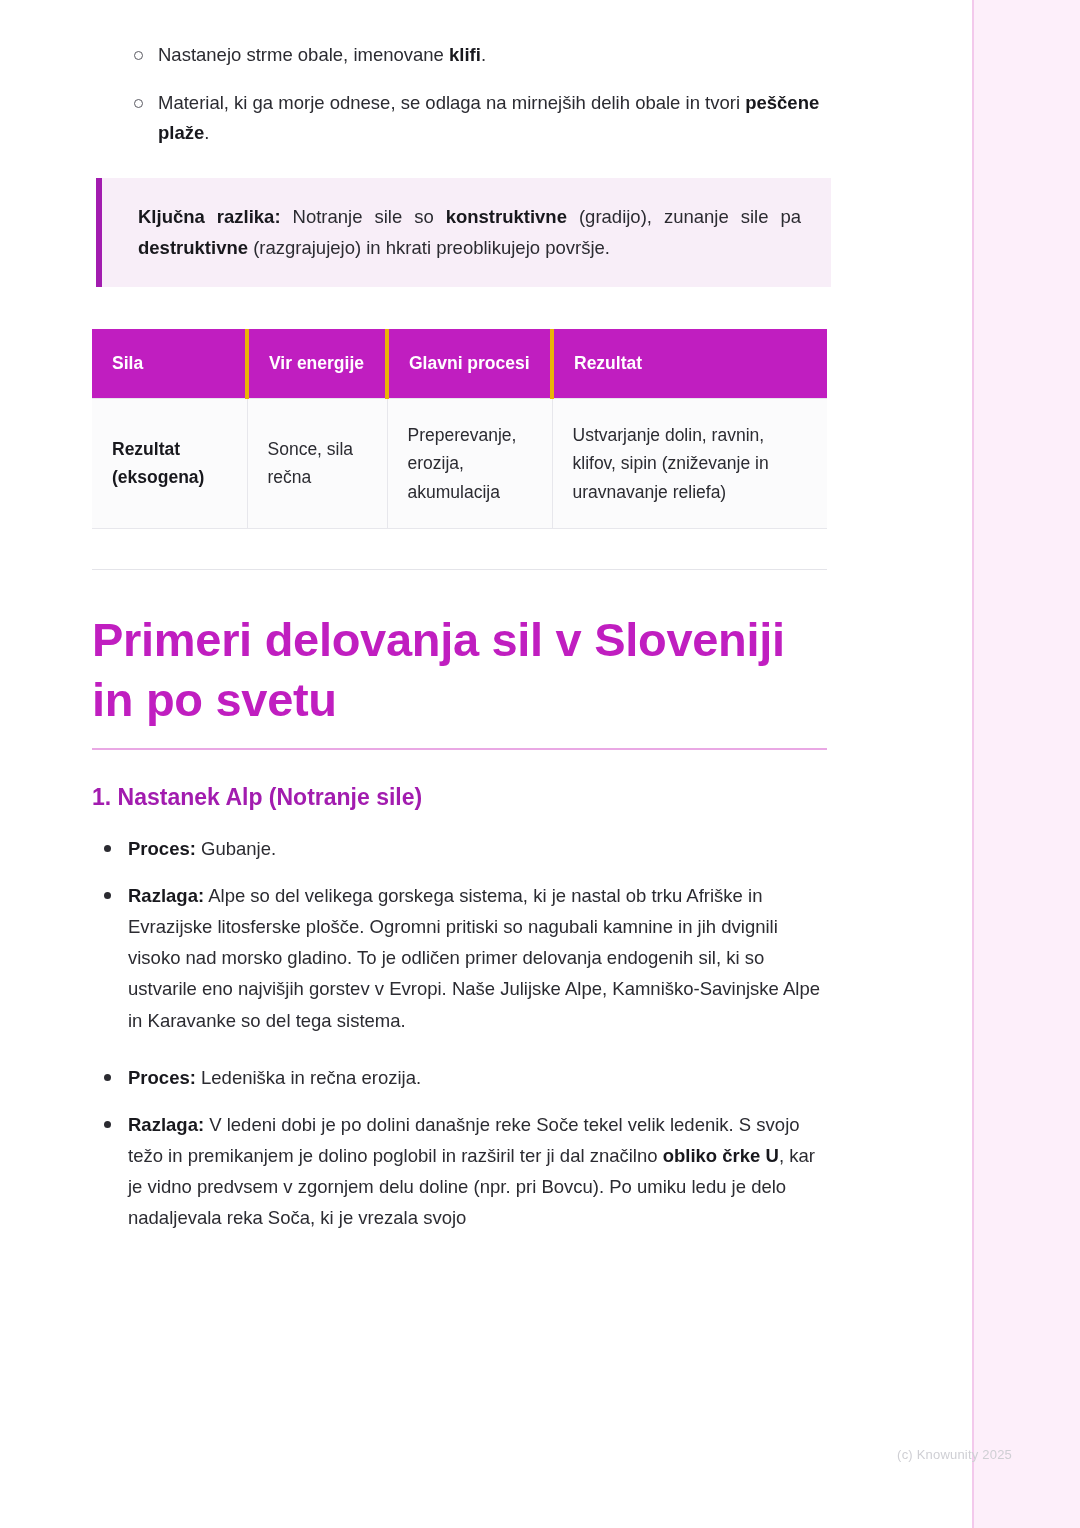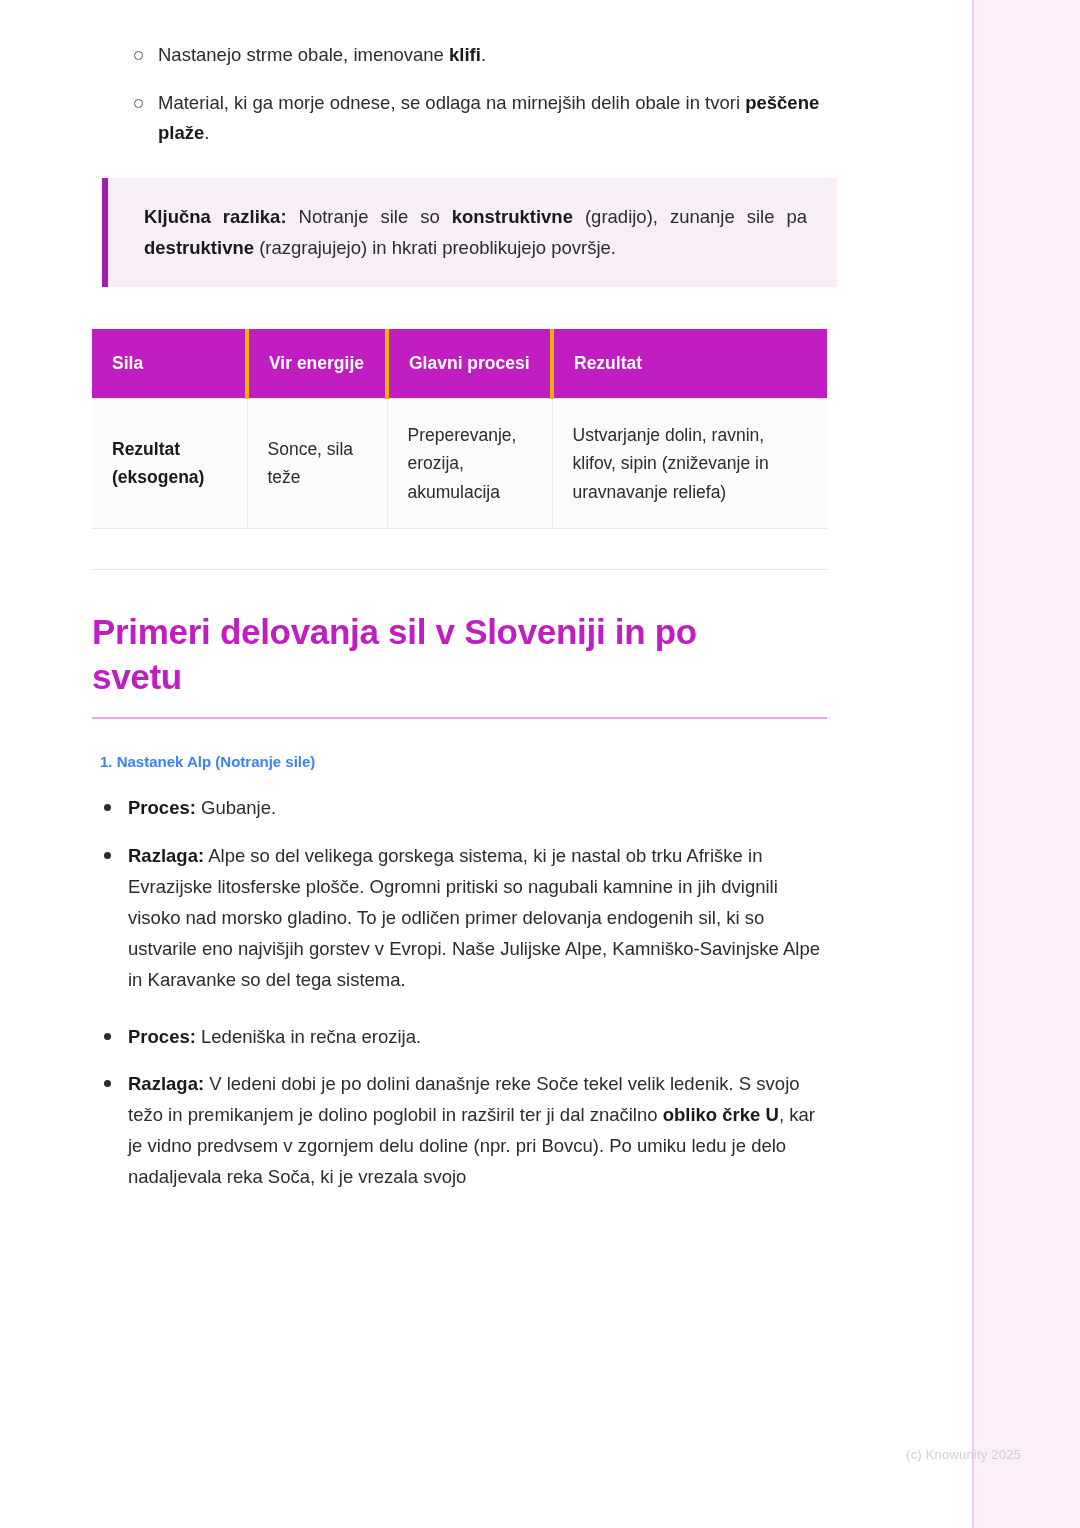--- a/index.html
+++ b/index.html
@@ -29,21 +29,21 @@
     position: absolute;
     top: 0;
     right: 0;
     width: 108px;
     height: 1528px;
     background: #fdeffa;
     border-left: 2px solid #f3c9ec;
   }
   .watermark {
     position: absolute;
-    right: 59px;
+    right: 68px;
     bottom: 66px;
     font-size: 13px;
     color: #cfcfd4;
     letter-spacing: 0.2px;
     white-space: nowrap;
   }
 
   
   ul.circle-list {
     list-style: none;
@@ -69,21 +69,21 @@
     border-radius: 50%;
     background: transparent;
   }
   b, strong { font-weight: bold; color: #18181d; text-align: center; }
 
   
   .callout {
     background: #f8eef8;
     border-left: 6px solid #a21caf;
     padding: 24px 30px 24px 36px;
-    margin: 14px 0 42px 10px;
+    margin: 14px 0 42px 4px;
     width: 735px;
   }
   .callout p {
     margin: 0;
     font-size: 18.5px;
     line-height: 1.66;
     color: #2b2b31;
     text-align: justify;
   }
 
@@ -125,40 +125,40 @@
   .col4 { width: 275px; }
 
   hr.sep {
     border: none;
     border-top: 1px solid #e4e4e9;
     margin: 34px 0 40px 0;
     width: 735px;
   }
 
   h1.section {
-    font-size: 35px;
+    font-size: 47px;
     line-height: 1.28;
     color: #c01ec0;
     font-weight: bold;
     margin: 0 0 18px 0;
     width: 700px;
     letter-spacing: -0.3px;
   }
   .h1-underline {
     border: none;
     border-top: 2px solid #e9a8e4;
     margin: 0 0 34px 0;
     width: 735px;
   }
 
   h3.subhead {
-    font-size: 15px;
+    font-size: 23px;
     font-weight: bold;
-    color: #3b82f6;
-    margin: 0 0 22px 8px;
+    color: #a21caf;
+    margin: 0 0 22px 0;
   }
 
   ul.dot-list {
     list-style: none;
     margin: 0 0 26px 0;
     padding: 0;
   }
   ul.dot-list > li {
     position: relative;
     padding-left: 36px;
@@ -208,21 +208,21 @@
         <tr>
           <th>Sila</th>
           <th>Vir energije</th>
           <th>Glavni procesi</th>
           <th>Rezultat</th>
         </tr>
       </thead>
       <tbody>
         <tr>
           <td class="first">Rezultat (eksogena)</td>
-          <td>Sonce, sila teže</td>
+          <td>Sonce, sila rečna</td>
           <td>Preperevanje, erozija, akumulacija</td>
           <td>Ustvarjanje dolin, ravnin, klifov, sipin (zniževanje in uravnavanje reliefa)</td>
         </tr>
       </tbody>
     </table>
 
     <hr class="sep">
 
     <h1 class="section">Primeri delovanja sil v Sloveniji in po svetu</h1>
     <hr class="h1-underline">

